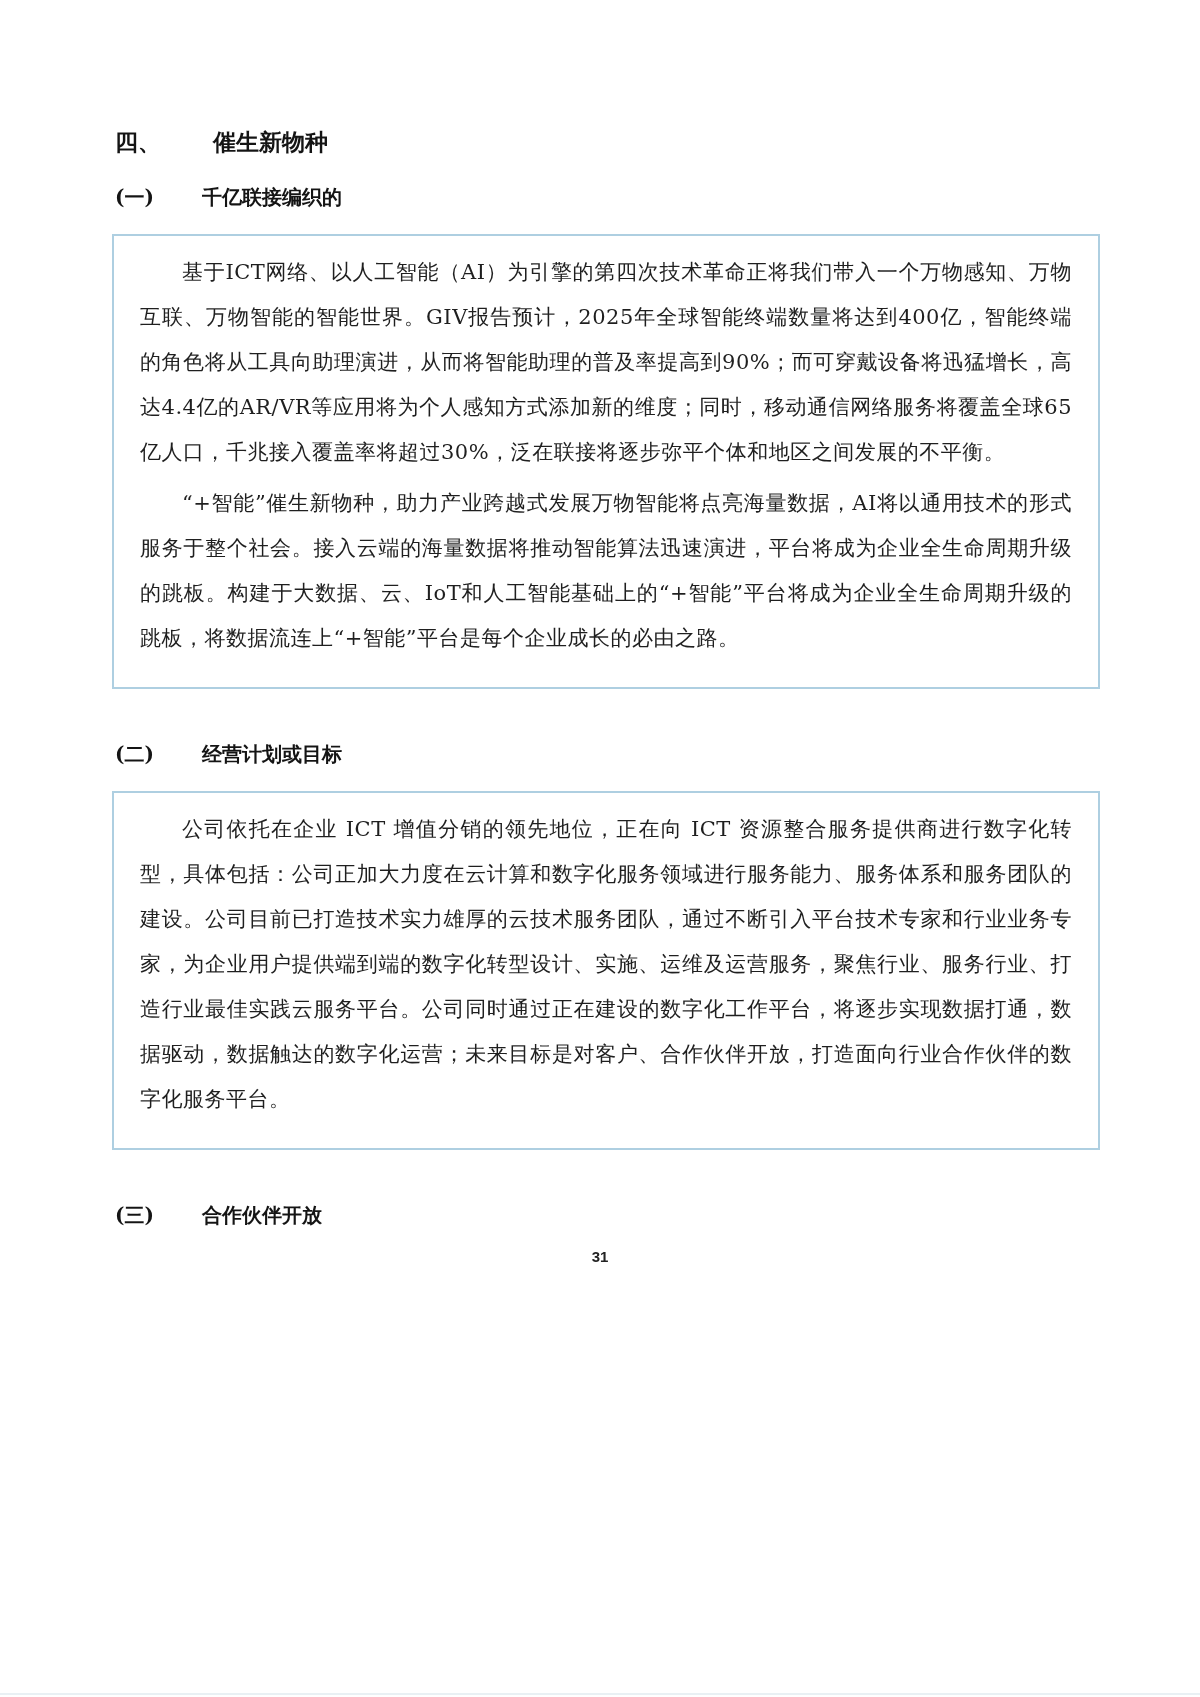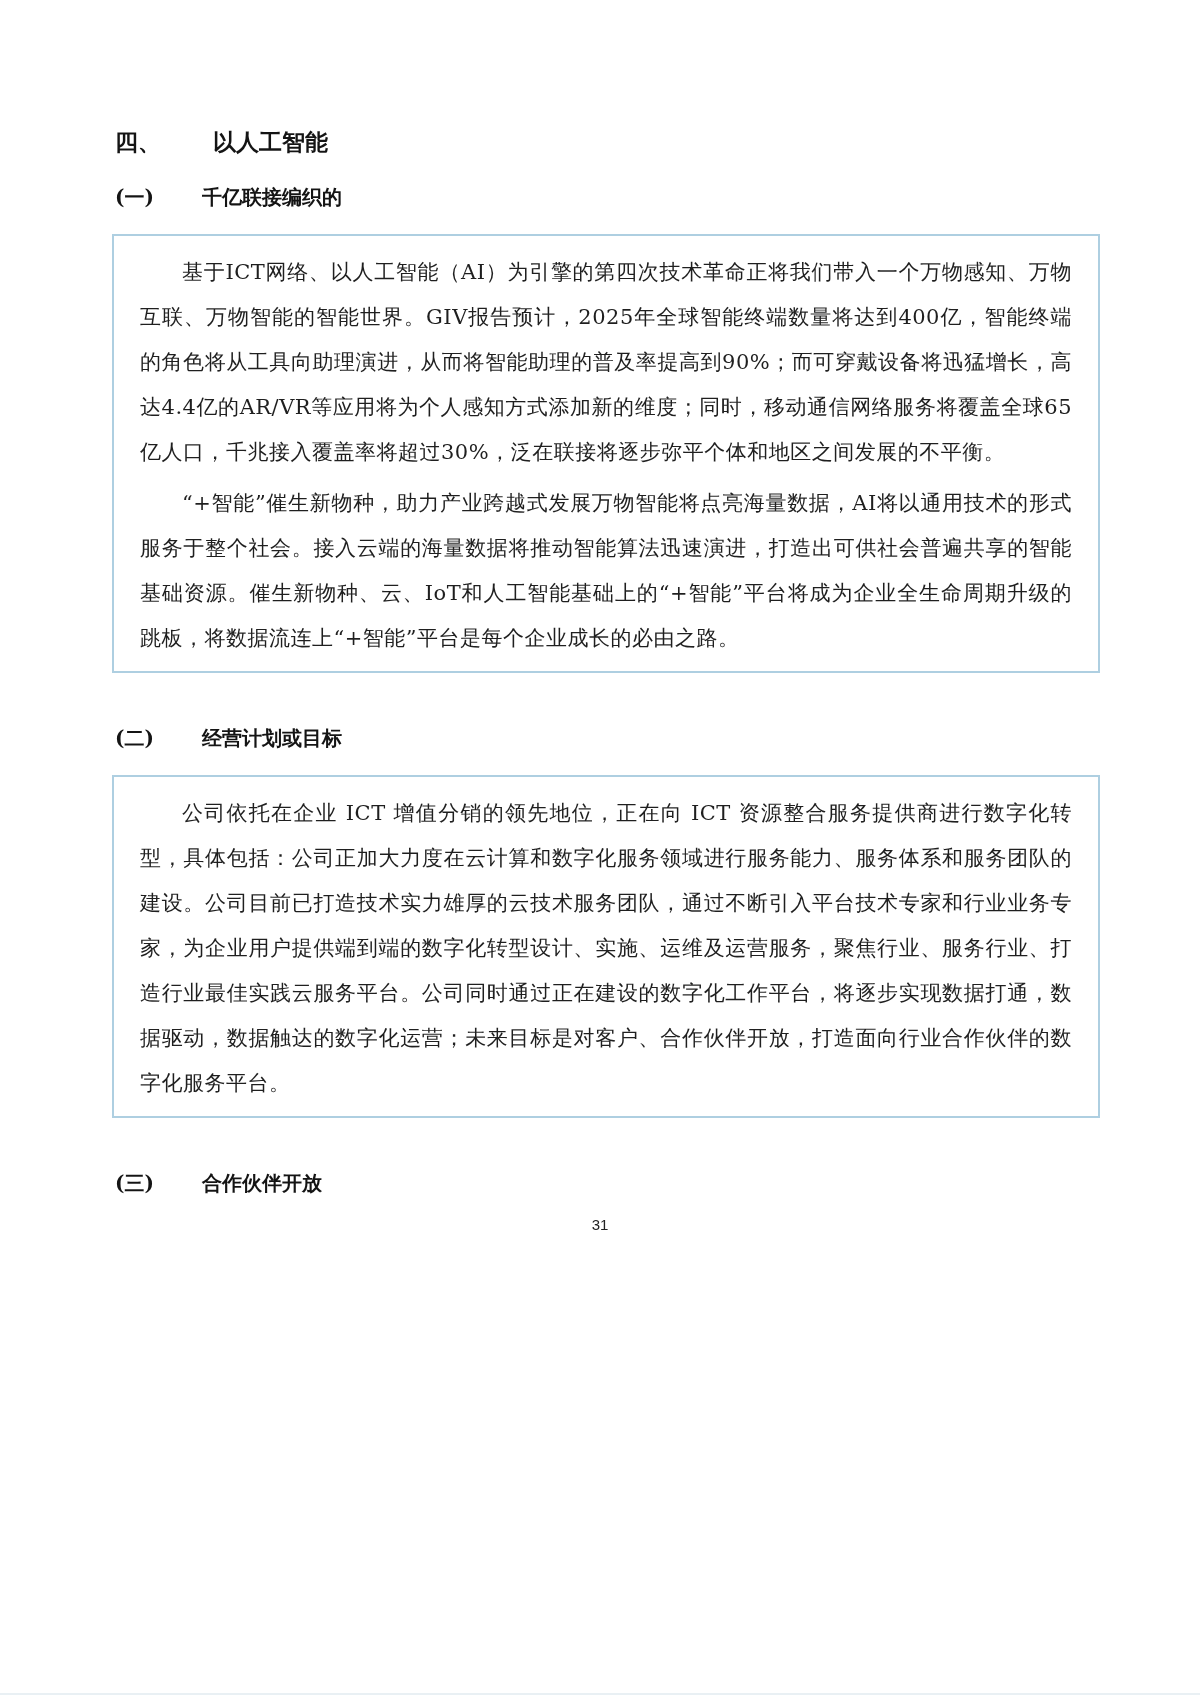--- a/index.html
+++ b/index.html
@@ -34,66 +34,66 @@
     display: flex;
     column-gap: 48px;
     line-height: 30px;
     color: #141414;
   }
   .section-heading.later { margin-top: 50px; }
   .text-box {
     margin: 22px 100px 0 112px;
     border: 2px solid #aecfe1;
     background: #ffffff;
-    padding: 14px 26px 10px 26px;
+    padding: 14px 26px 26px 26px;
   }
   .text-box p {
     margin: 0;
     font-size: 21px;
     line-height: 45px;
     text-indent: 2em;
     text-align: justify;
     color: #1f1f1f;
     letter-spacing: 0.5px;
   }
   .text-box p + p { margin-top: 6px; }
   .page-number {
     margin-top: 18px;
     text-align: center;
     font-family: "Liberation Sans", sans-serif;
     font-size: 15px;
-    font-weight: normal;
+    font-weight: bold;
     color: #222222;
   }
   .page-bottom-line {
     position: absolute;
     left: 0;
     bottom: 2px;
     width: 1200px;
     border-top: 2px solid #e9f0f4;
   }
 </style>
 </head>
 <body>
 
 <div class="page">
 
   <div class="main-heading">
     <span>四、</span>
-    <span>以人工智能</span>
+    <span>催生新物种</span>
   </div>
 
   <div class="section-heading">
     <span>(一)</span>
     <span>千亿联接编织的</span>
   </div>
 
   <div class="text-box">
     <p>基于ICT网络、以人工智能（AI）为引擎的第四次技术革命正将我们带入一个万物感知、万物互联、万物智能的智能世界。GIV报告预计，2025年全球智能终端数量将达到400亿，智能终端的角色将从工具向助理演进，从而将智能助理的普及率提高到90%；而可穿戴设备将迅猛增长，高达4.4亿的AR/VR等应用将为个人感知方式添加新的维度；同时，移动通信网络服务将覆盖全球65亿人口，千兆接入覆盖率将超过30%，泛在联接将逐步弥平个体和地区之间发展的不平衡。</p>
-    <p>“+智能”催生新物种，助力产业跨越式发展万物智能将点亮海量数据，AI将以通用技术的形式服务于整个社会。接入云端的海量数据将推动智能算法迅速演进，打造出可供社会普遍共享的智能基础资源。催生新物种、云、IoT和人工智能基础上的“+智能”平台将成为企业全生命周期升级的跳板，将数据流连上“+智能”平台是每个企业成长的必由之路。</p>
+    <p>“+智能”催生新物种，助力产业跨越式发展万物智能将点亮海量数据，AI将以通用技术的形式服务于整个社会。接入云端的海量数据将推动智能算法迅速演进，平台将成为企业全生命周期升级的跳板。构建于大数据、云、IoT和人工智能基础上的“+智能”平台将成为企业全生命周期升级的跳板，将数据流连上“+智能”平台是每个企业成长的必由之路。</p>
   </div>
 
   <div class="section-heading later">
     <span>(二)</span>
     <span>经营计划或目标</span>
   </div>
 
   <div class="text-box">
     <p>公司依托在企业 ICT 增值分销的领先地位，正在向 ICT 资源整合服务提供商进行数字化转型，具体包括：公司正加大力度在云计算和数字化服务领域进行服务能力、服务体系和服务团队的建设。公司目前已打造技术实力雄厚的云技术服务团队，通过不断引入平台技术专家和行业业务专家，为企业用户提供端到端的数字化转型设计、实施、运维及运营服务，聚焦行业、服务行业、打造行业最佳实践云服务平台。公司同时通过正在建设的数字化工作平台，将逐步实现数据打通，数据驱动，数据触达的数字化运营；未来目标是对客户、合作伙伴开放，打造面向行业合作伙伴的数字化服务平台。</p>
   </div>

